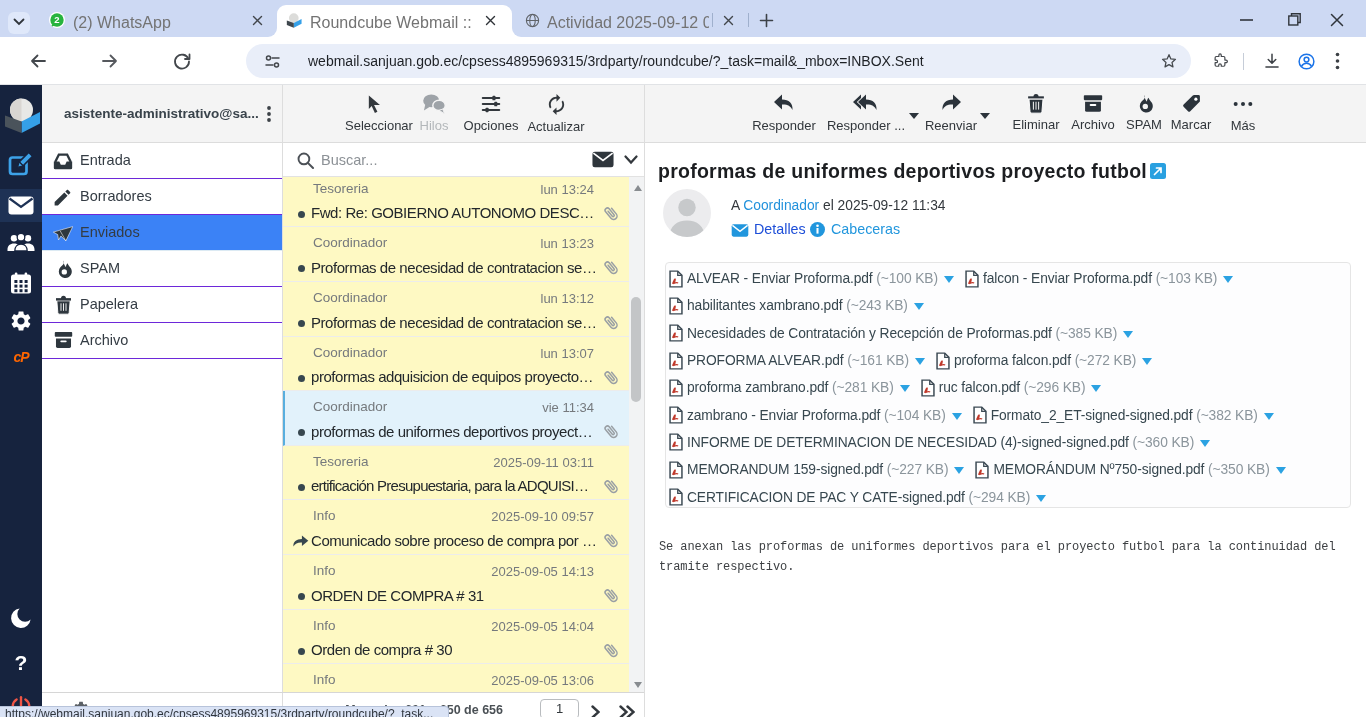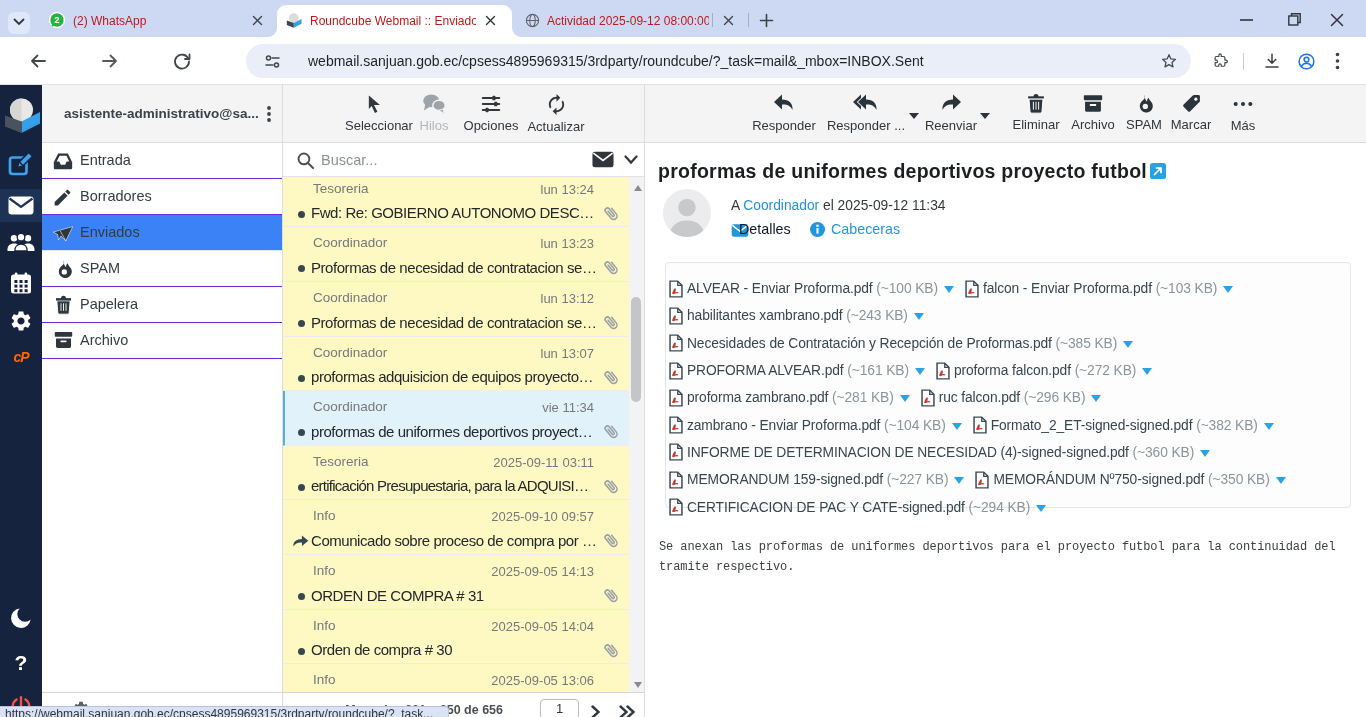--- a/index.html
+++ b/index.html
@@ -2,21 +2,21 @@
 <html><head><meta charset="utf-8">
 <style>
 *{margin:0;padding:0;box-sizing:border-box}
 body{font-family:"Liberation Sans",sans-serif}
 #p{position:relative;width:1366px;height:717px;background:#fff;overflow:hidden;font-family:"Liberation Sans",sans-serif}
 .ab{position:absolute}
 svg{display:block}
 
 #tabbar{left:0;top:0;width:1366px;height:37px;background:#cdd9f3}
 #activetab{left:277px;top:5px;width:235px;height:32px;background:#fff;border-radius:9px 9px 0 0}
-.tabtitle{font-size:12px;color:#b91c1c;white-space:nowrap;overflow:hidden}
+.tabtitle{font-size:16px;color:#737373;white-space:nowrap;overflow:hidden}
 #addr{left:0;top:37px;width:1366px;height:48px;background:#fff;border-bottom:1px solid #e1e3e6}
 #pill{left:246px;top:44px;width:945px;height:34px;background:#e9eef9;border-radius:17px}
 
 #side{left:0;top:85px;width:42px;height:632px;background:#16233e}
 #folders{left:42px;top:85px;width:241px;height:632px;background:#fff;border-right:1px solid #ddd}
 #fhead{left:0;top:0;width:240px;height:58px;background:#f4f4f4;border-bottom:1px solid #dcdcdc}
 .frow{left:0;width:240px;height:36px;border-bottom:1px solid #6d28d9;font-size:14.5px;color:#343c44}
 .frow .lbl{position:absolute;left:38px;top:9px}
 .fico{position:absolute;left:10px;top:8px}
 #list{left:283px;top:85px;width:362px;height:632px;background:#fff;border-right:1px solid #ddd}
@@ -29,21 +29,21 @@
 .msubj{position:absolute;left:28px;top:31.5px;font-size:15px;letter-spacing:-0.45px;color:#23282c;white-space:nowrap;width:286px;overflow:hidden;text-overflow:ellipsis}
 .mdot{position:absolute;left:15px;top:38px;width:7px;height:7px;border-radius:50%;background:#37474f}
 .mclip{position:absolute;right:8px;top:31px}
 #lfoot{left:0;top:607px;width:361px;height:25px;background:#fff;border-top:1px solid #d6d6d6}
 #sbar{left:346px;top:92px;width:15px;height:515px;background:#f2f3f4}
 #view{left:645px;top:85px;width:721px;height:632px;background:#fff}
 #vtool{left:0;top:0;width:721px;height:58px;background:#f4f4f4;border-bottom:1px solid #dcdcdc}
 .tbtn{position:absolute;text-align:center;font-size:13px;color:#31363b}
 .tbtn .ic{margin:0 auto}
 .tbtn .tl{margin-top:3px}
-#attbox{left:20px;top:177px;width:686px;height:246px;border:1px solid #e5e5e5;border-radius:4px;background:#fdfdfe;padding:12px 0 0 3px}
+#attbox{left:20px;top:177px;width:686px;height:246px;border:1px solid #e5e5e5;border-radius:4px;background:#fdfdfe;padding:2px 0 0 3px}
 .att{display:flex;align-items:center;height:27.3px;white-space:nowrap}
 .ai{display:flex;align-items:center;margin-right:11px}
 .ai .fn{font-size:13.8px;letter-spacing:-0.1px;color:#37474f;margin-left:4px}
 .ai .sz{font-size:13.8px;letter-spacing:-0.1px;color:#8b959c}
 .caret{width:0;height:0;border-left:5.5px solid transparent;border-right:5.5px solid transparent;border-top:7px solid #2ba2e2;margin-left:6px;margin-top:2px}
 #tooltip{left:0;top:706px;width:449px;height:11px;background:#dae3f5;border:1px solid #b7c3da;border-left:none;border-bottom:none;border-radius:0 4px 0 0;font-size:12px;color:#30363e;padding:0 0 0 5px;line-height:15px;white-space:nowrap;overflow:visible}
 </style></head>
 <body>
 <div id="p">
 
@@ -521,21 +521,21 @@
         <svg width="48" height="48" viewBox="0 0 48 48">
           <circle cx="24" cy="18.5" r="8.7" fill="#c7c9cb"></circle>
           <path d="M6.5 48 c0-11 7.5-16.5 17.5-16.5 s17.5 5.5 17.5 16.5 z" fill="#c7c9cb"></path>
         </svg>
       </div>
   <div class="ab" style="left:86px;top:113px;font-size:13.8px;color:#33383d">A <span style="color:#2392dc">Coordinador</span> el 2025-09-12 11:34</div>
   <svg class="ab" style="left:86px;top:139px" width="18" height="13" viewBox="0 0 24 18">
         <rect x="0.5" y="0.5" width="23" height="17" rx="2.5" fill="#2196dd"></rect>
         <path d="M1.5 2 L12 10 L22.5 2" fill="none" stroke="#fff" stroke-width="2"></path>
       </svg>
-  <div class="ab" style="left:94px;top:136px;font-size:14.3px;color:#0f172a">Detalles</div>
+  <div class="ab" style="left:109px;top:136px;font-size:14.3px;color:#1d4ed8">Detalles</div>
   <svg class="ab" style="left:165px;top:137px" width="15" height="15" viewBox="0 0 16 16">
         <circle cx="8" cy="8" r="8" fill="#2196dd"></circle>
         <rect x="6.9" y="6.4" width="2.2" height="6" fill="#fff"></rect>
         <circle cx="8" cy="4" r="1.4" fill="#fff"></circle>
       </svg>
   <div class="ab" style="left:186px;top:136px;font-size:14.3px;color:#2196dd">Cabeceras</div>
   <div class="ab" id="attbox">
         <div class="att">
           <span class="ai">
             <svg width="14" height="18" viewBox="0 0 16 20">

